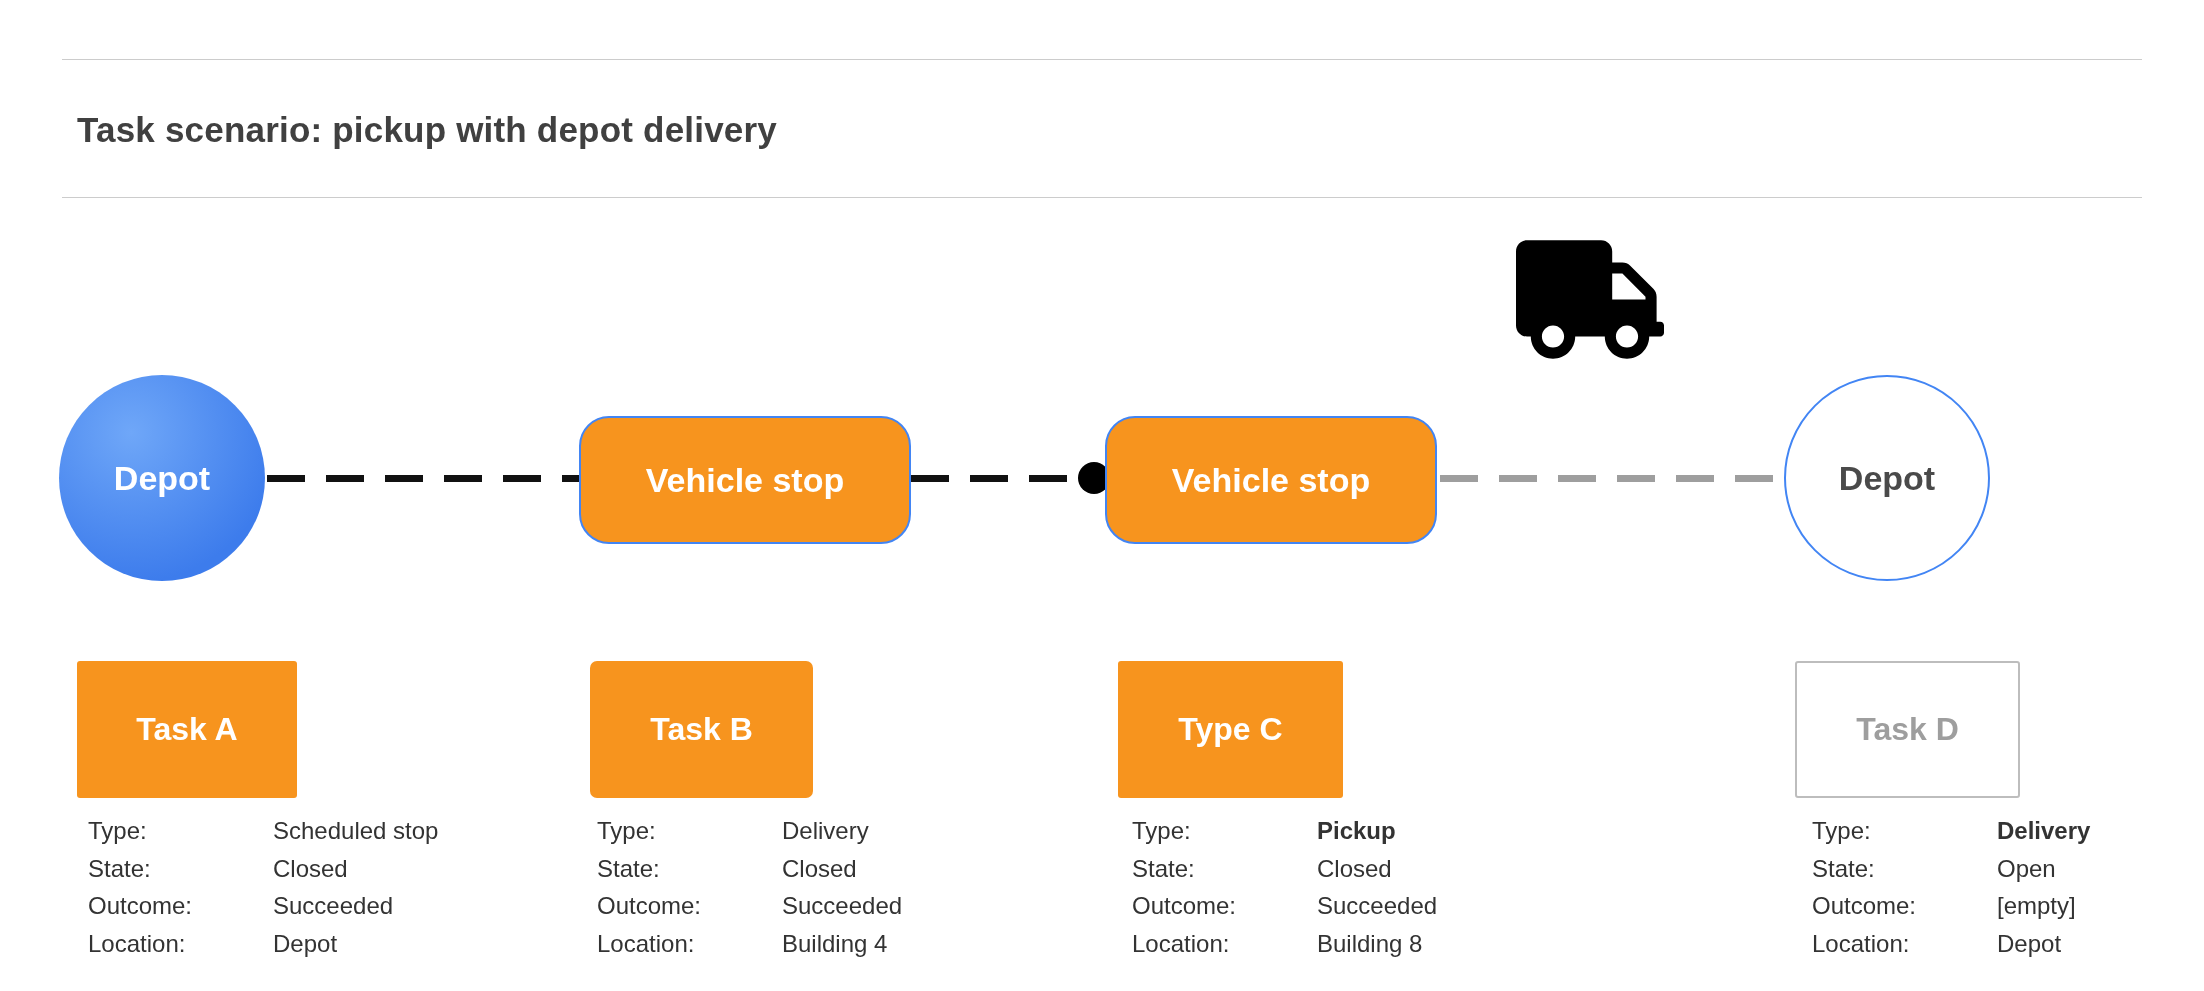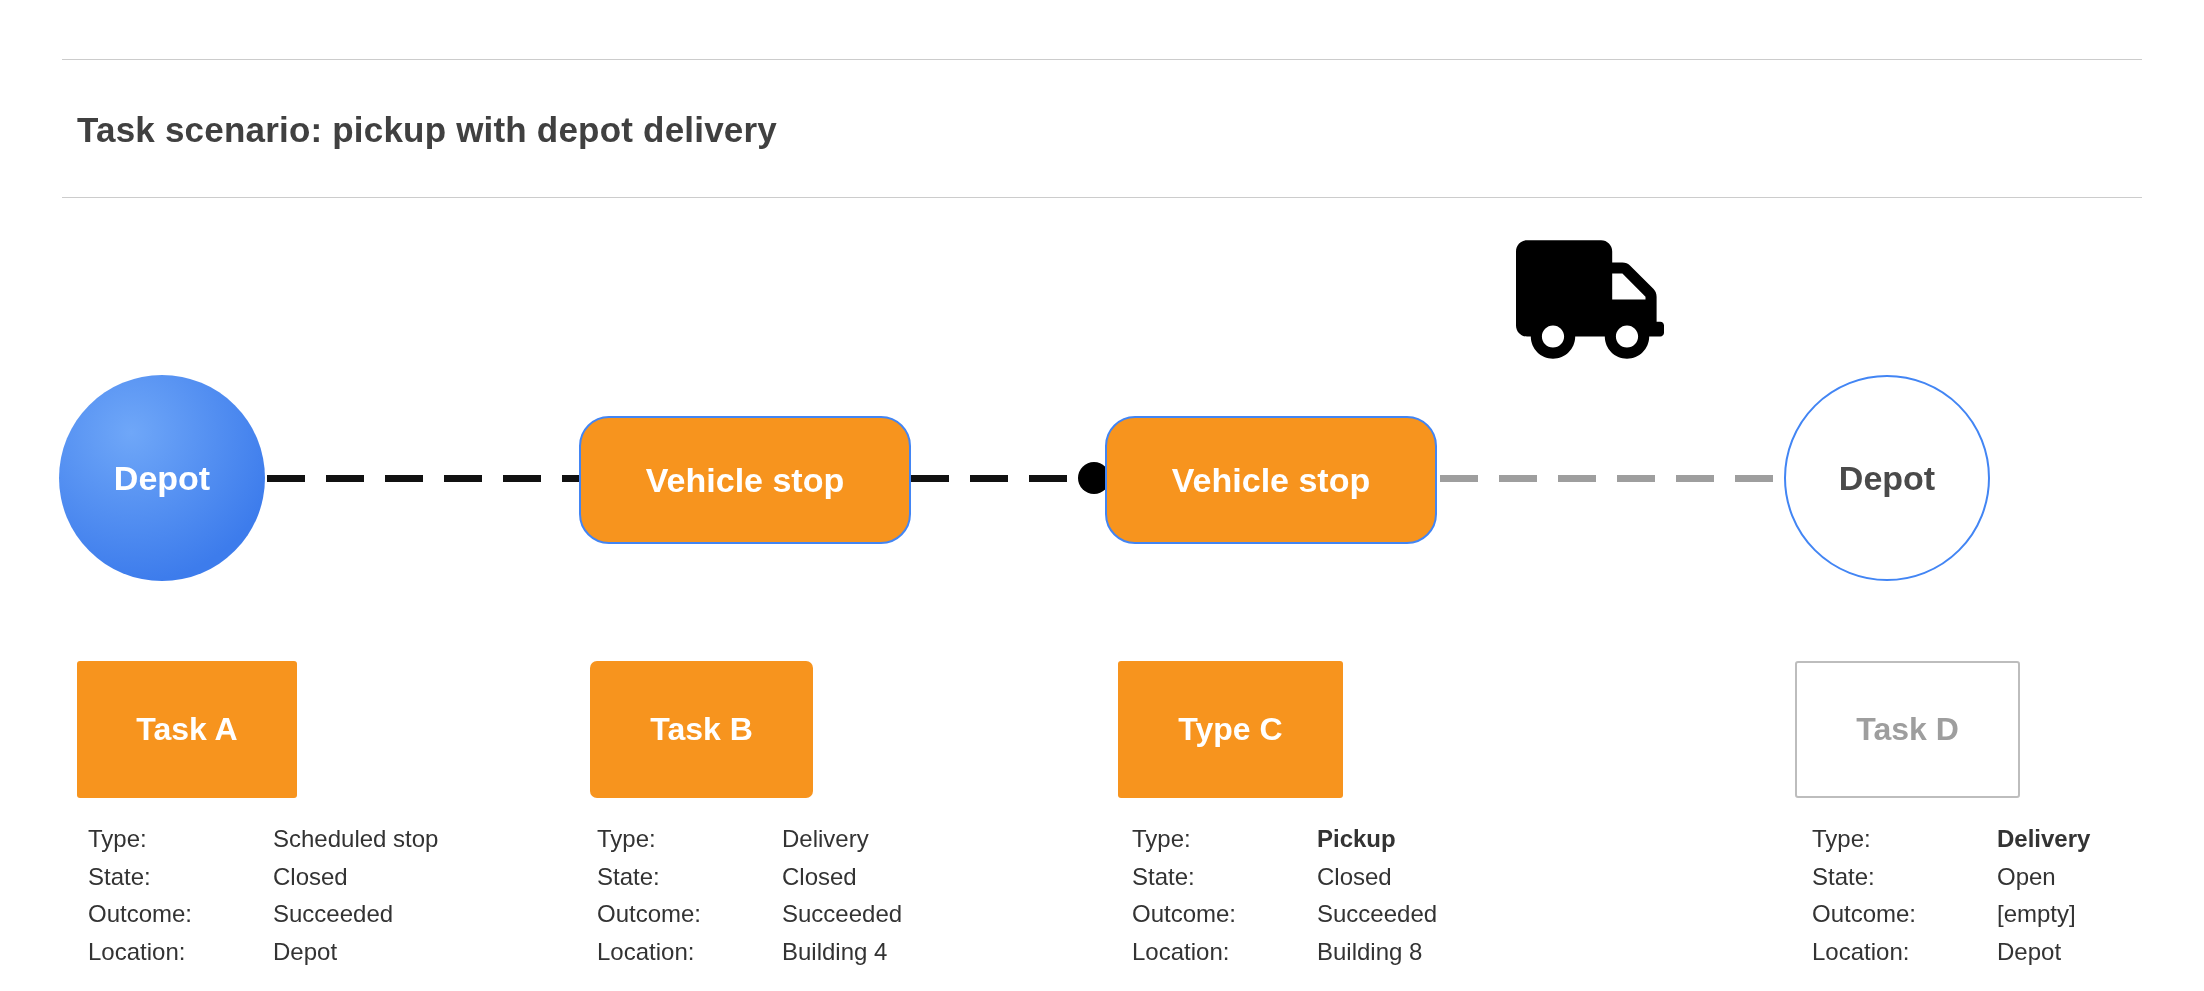--- a/index.html
+++ b/index.html
@@ -52,21 +52,21 @@
   
   .task-box{position:absolute;top:637px;height:137px;display:flex;align-items:center;justify-content:center;font-weight:bold;font-size:32px;border-radius:3px;margin-top:24px;}
   .task-box.orange{background:var(--orange);color:#fff;}
   .task-box.outlined{background:#fff;border:2px solid var(--muted-border);color:var(--muted-text);}
   #task-a-box{left:77px;width:220px;}
   #task-b-box{left:590px;width:223px;border-radius:7px;}
   #task-c-box{left:1118px;width:225px;}
   #task-d-box{left:1795px;width:225px;}
 
   
-  .details{position:absolute;top:812px;display:grid;grid-template-columns:185px auto;column-gap:0;font-size:24px;line-height:37.5px;color:var(--text);white-space:nowrap;margin-top:8px;}
+  .details{position:absolute;top:812px;display:grid;grid-template-columns:185px auto;column-gap:0;font-size:24px;line-height:37.5px;color:var(--text);white-space:nowrap;}
   #task-a-details{left:88px;}
   #task-b-details{left:597px;}
   #task-c-details{left:1132px;}
   #task-d-details{left:1812px;}
   .dvalue.bold{font-weight:bold;}
 </style>
 </head>
 <body>
 
 <div class="stage">

